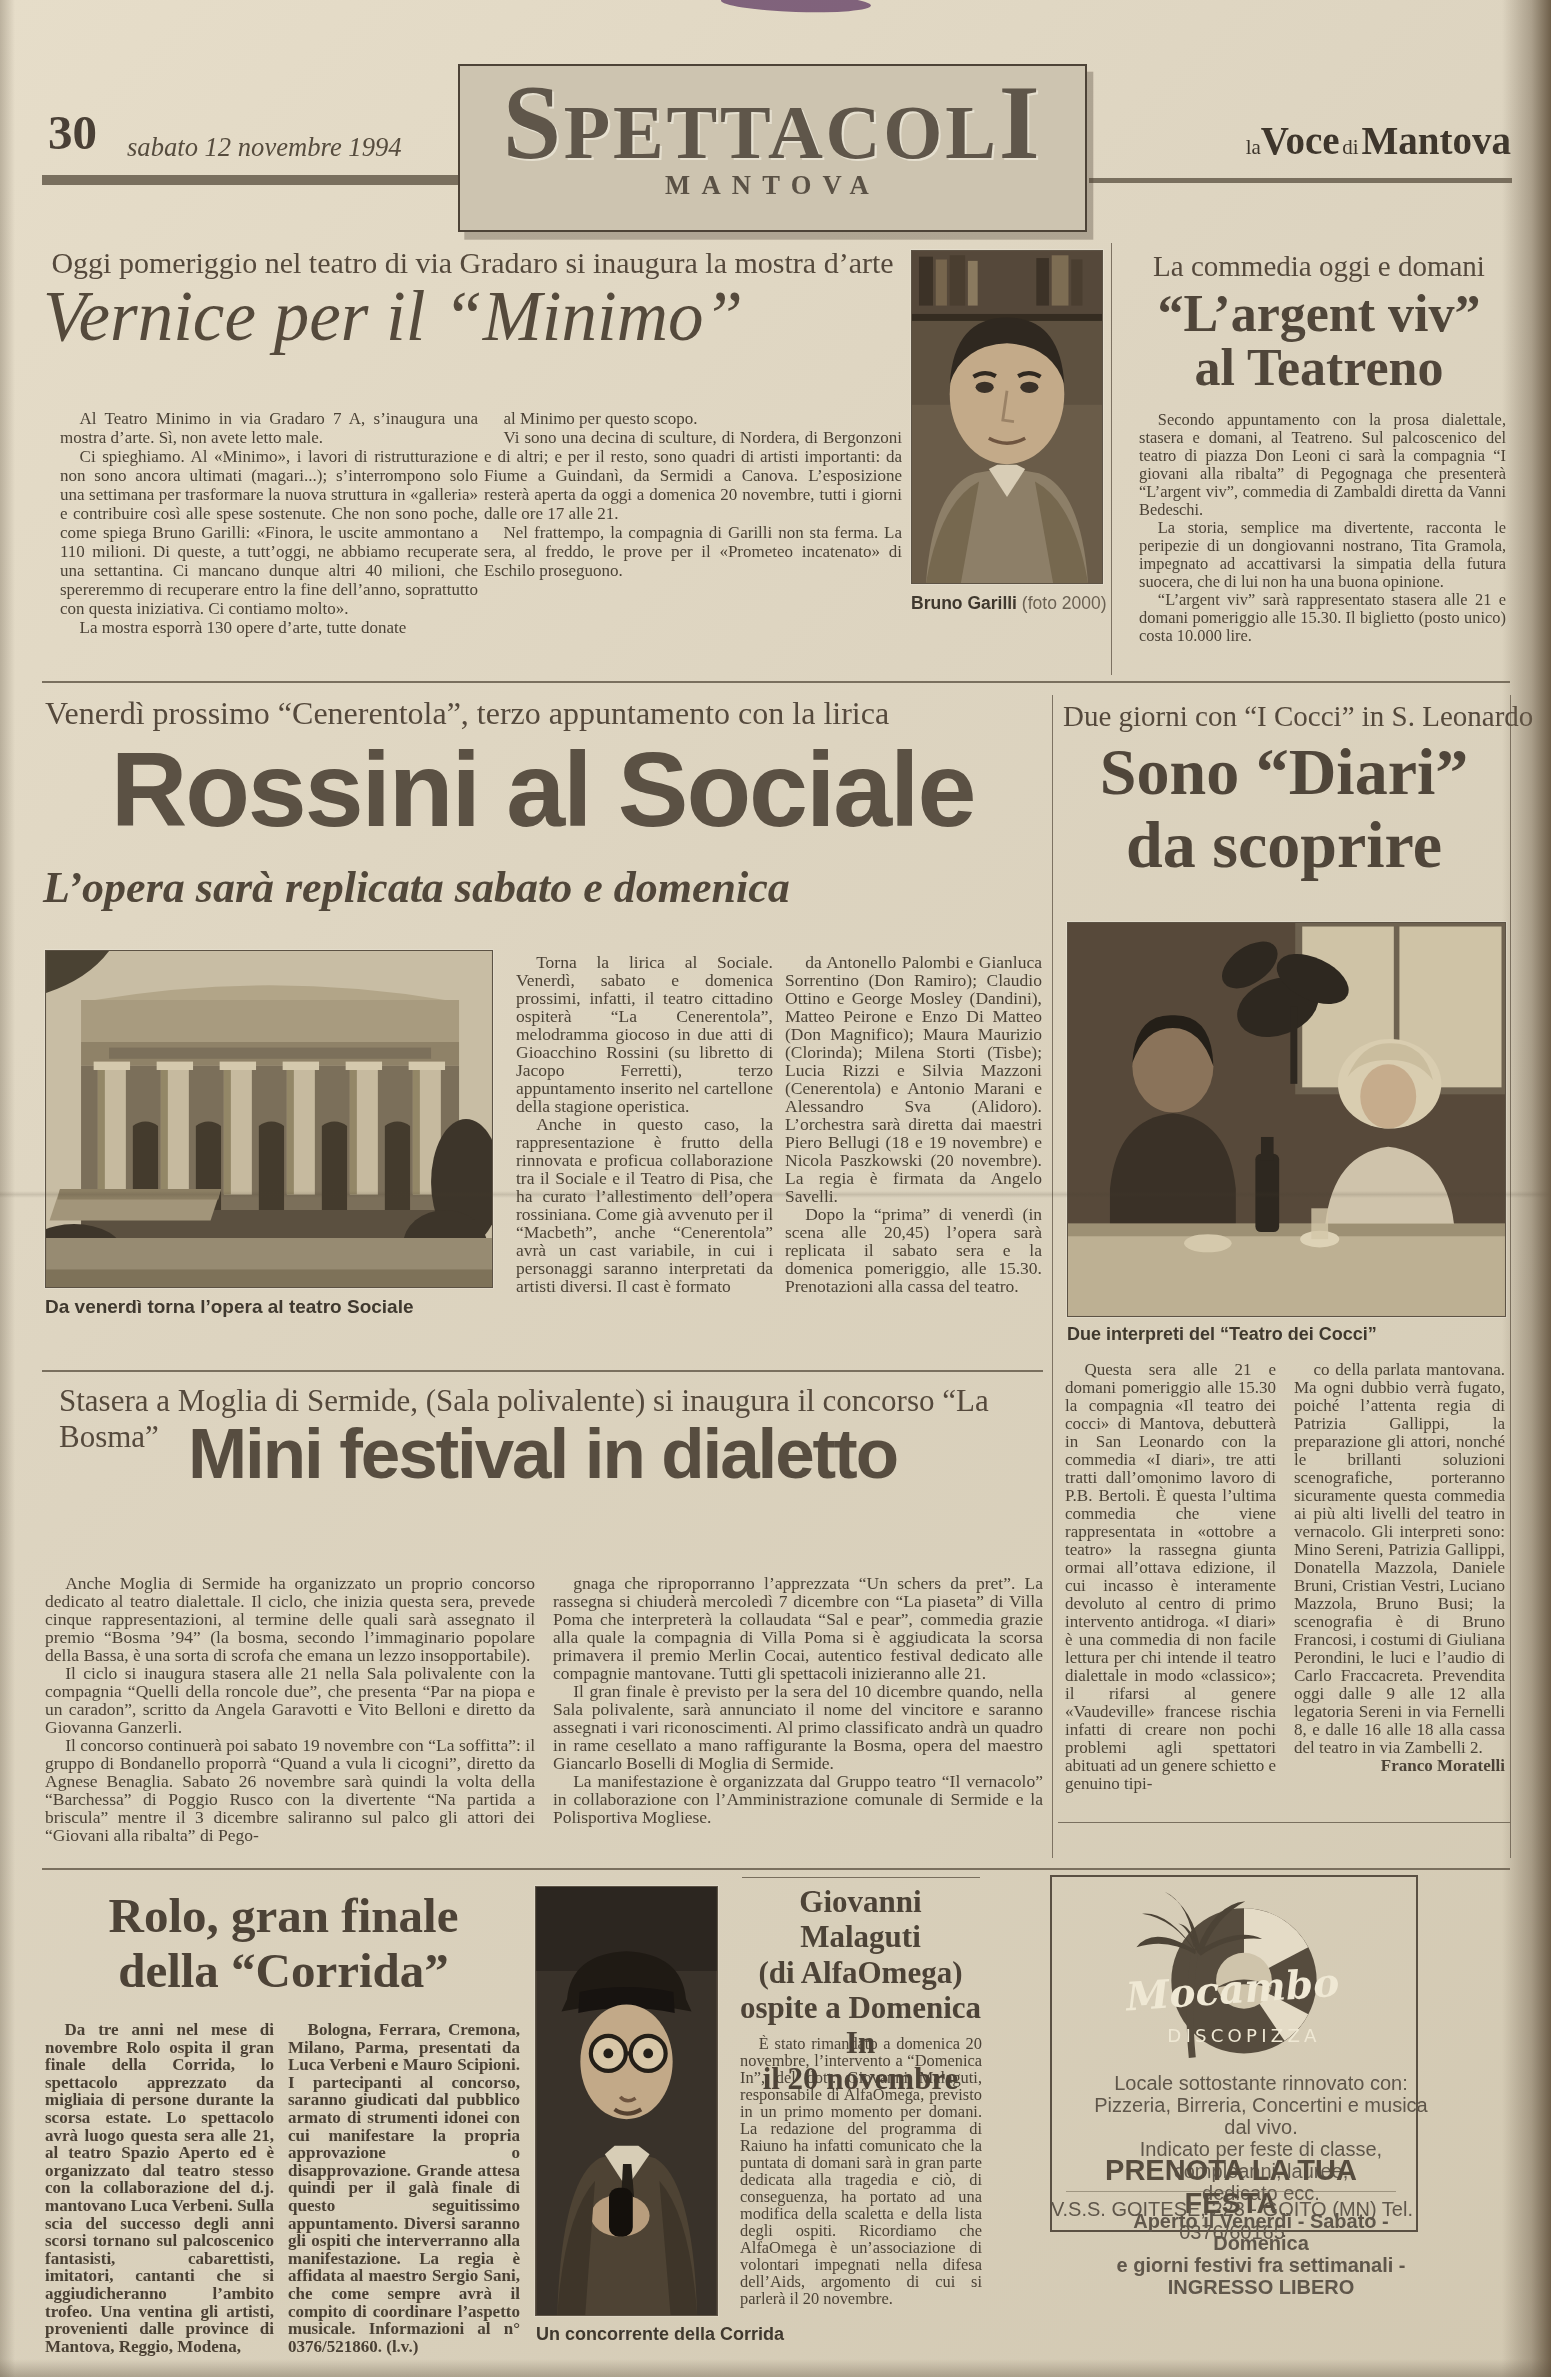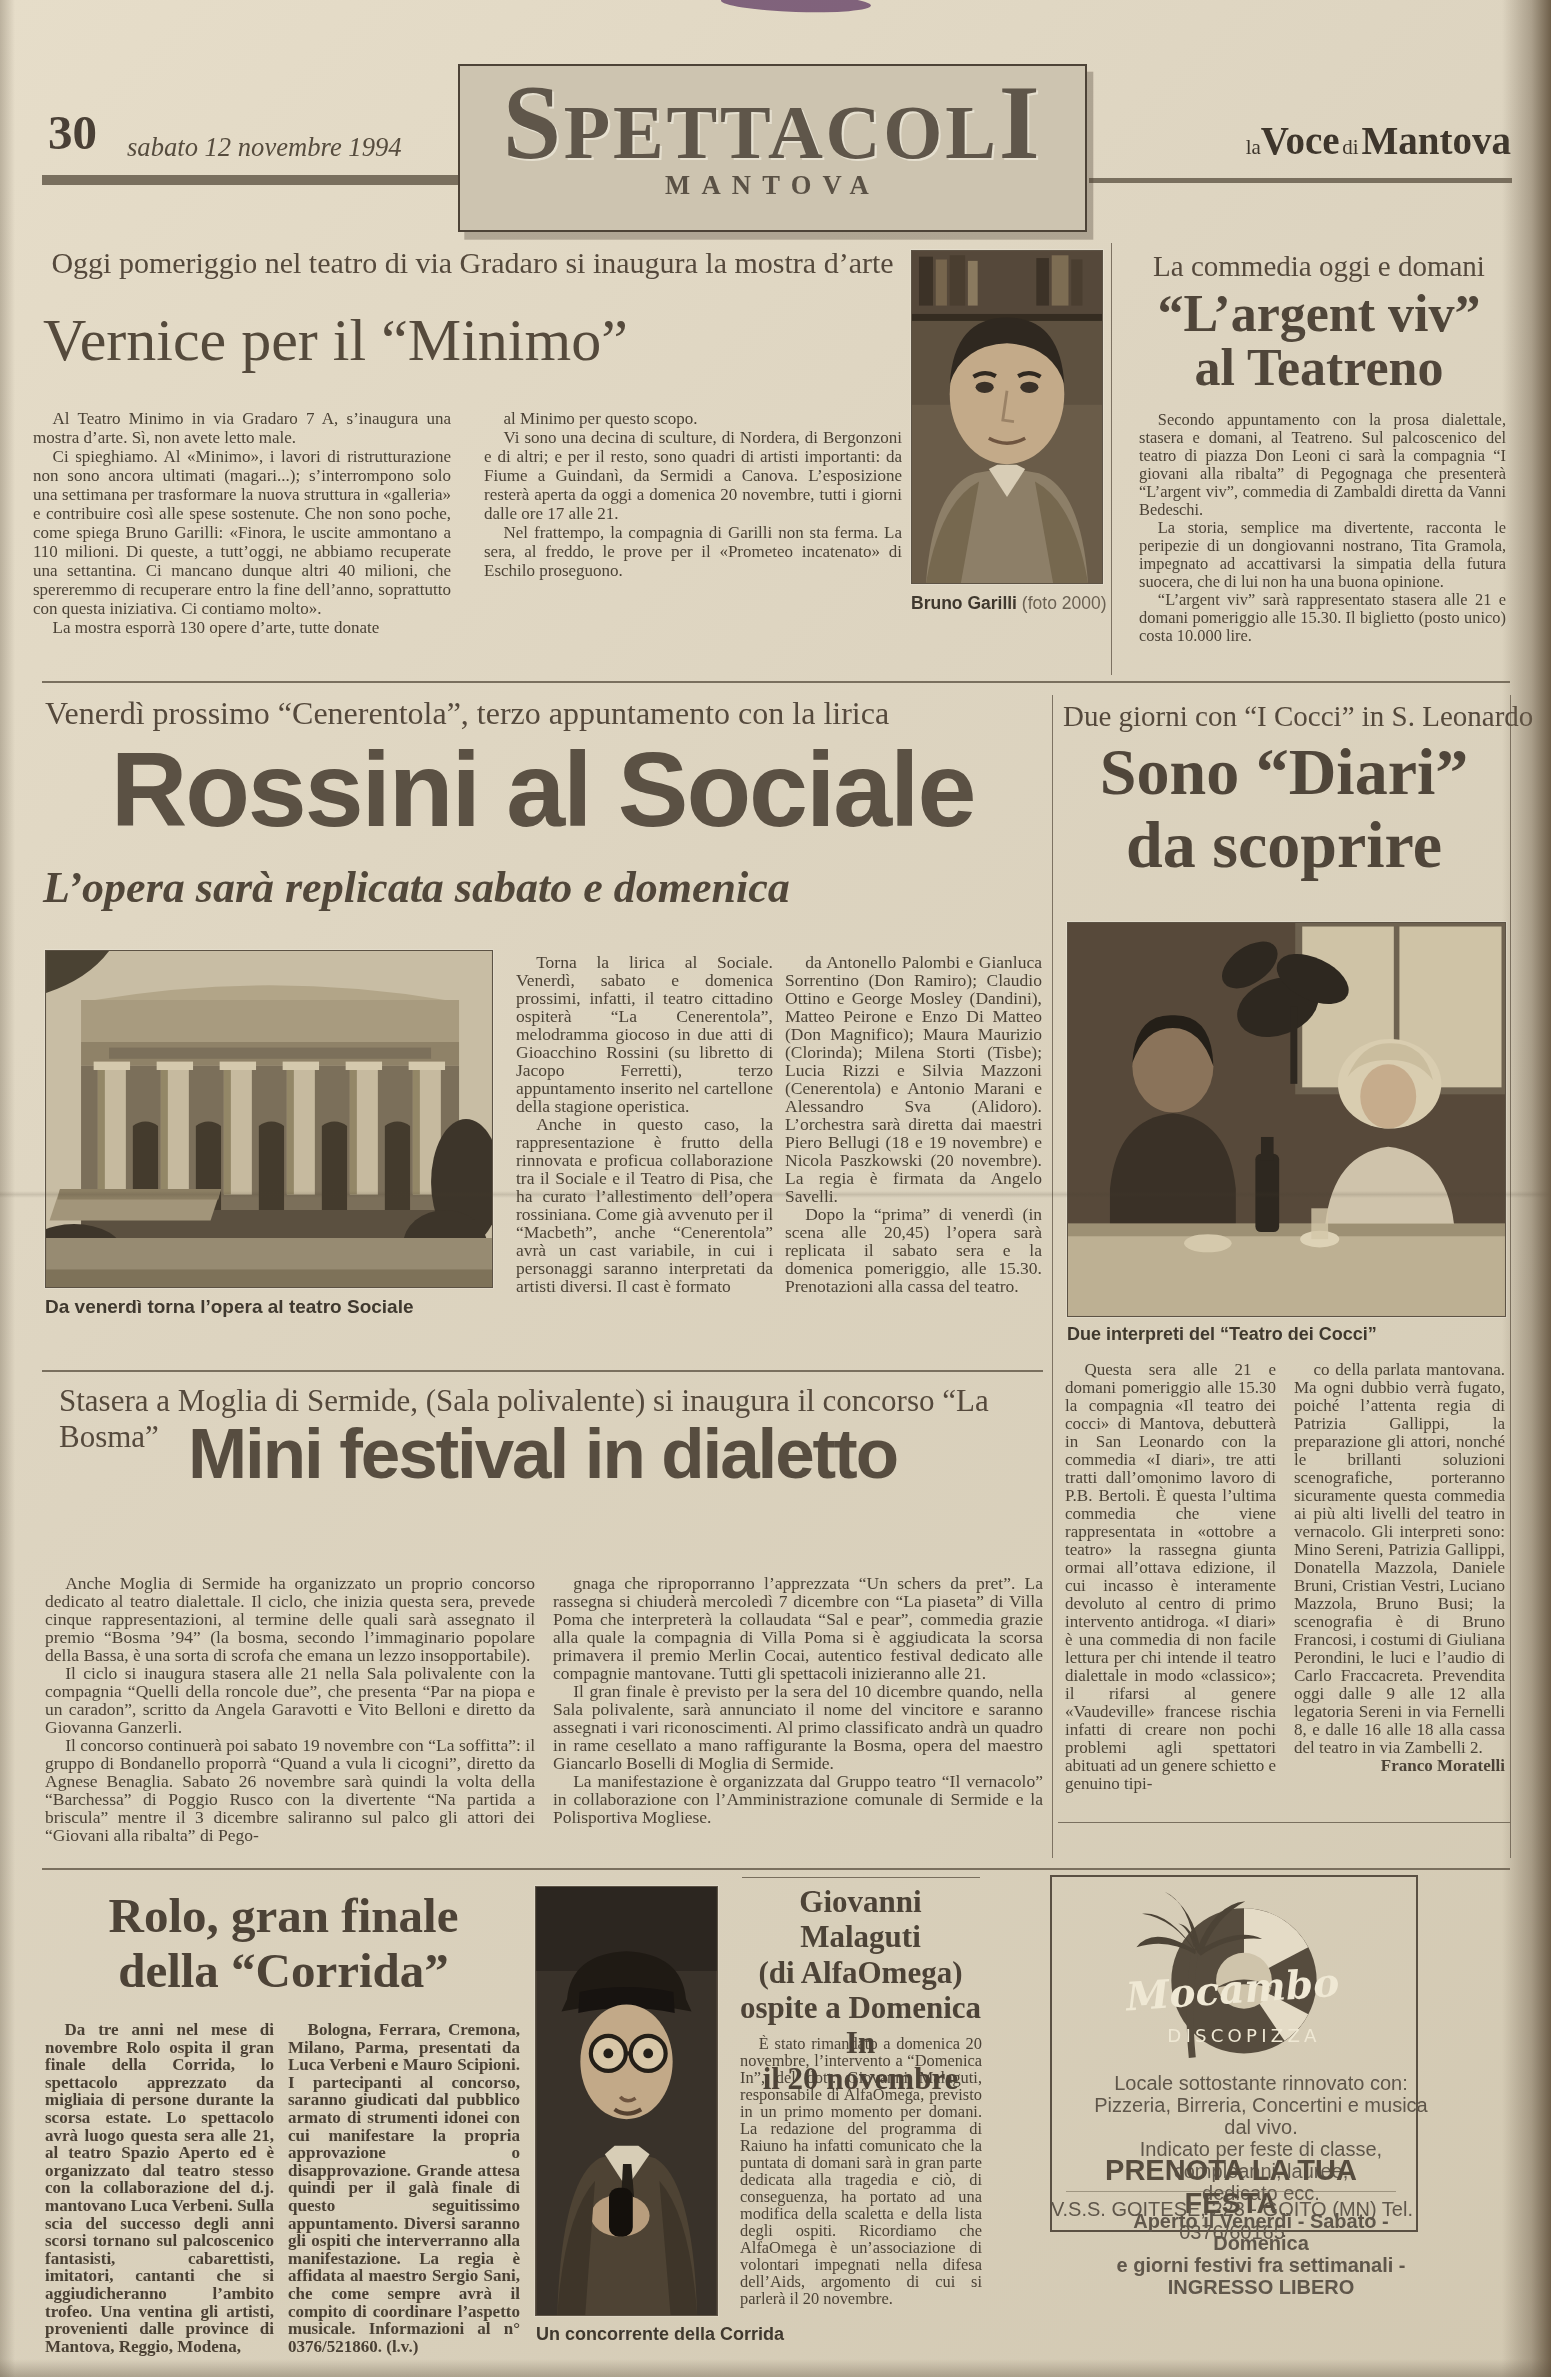--- a/index.html
+++ b/index.html
@@ -33,21 +33,21 @@
     text-align:center;color:#5f564a;}
   .mh1{font-weight:bold;line-height:1;letter-spacing:2.8px;
     text-shadow:2.1px 2.1px 0 rgba(250,246,234,.55);}
   .mh1 .lead,.mh1 .tail{font-size:105px;}
   .mh1 .mid{font-size:76px;}
   .mh2{font-weight:bold;font-size:26.6px;letter-spacing:11.2px;margin-top:-5.6px;color:#5a5145;}
   .brand{color:#3e362c;white-space:nowrap;text-align:right;}
   .brand .sm{font-size:21px;}
   .brand .bg{font-size:39px;font-weight:bold;}
   
-  .vern-h{font-size:60px;color:#554a3c;line-height:.95;white-space:nowrap;margin-top:29px;}
+  .vern-h{font-size:71px;font-style:italic;color:#554a3c;line-height:.95;white-space:nowrap;}
   .arg-h{font-size:52px;font-weight:bold;color:#50463a;line-height:1.04;text-align:center;}
   .ross-h{font-size:106px;font-weight:bold;letter-spacing:-2.1px;color:#5b5144;text-align:center;
     font-family:"Liberation Sans","DejaVu Sans",sans-serif;line-height:1;}
   .sub-it{font-style:italic;font-weight:bold;color:#51473a;}
   .diari-h{font-size:66px;font-weight:bold;color:#50463a;line-height:1.1;text-align:center;}
   .bosma-h{font-size:71px;font-weight:bold;letter-spacing:-2.1px;color:#574d40;text-align:center;
     font-family:"Liberation Sans","DejaVu Sans",sans-serif;line-height:1;}
   .corr-h{font-size:49px;font-weight:bold;color:#4d4337;line-height:1.12;text-align:center;}
   .mala-h{font-size:31px;font-weight:bold;color:#4d4337;line-height:1.14;text-align:center;}
   
@@ -70,21 +70,21 @@
   </div>
 
   <div class="abs brand" style="left:1231px;top:118px;width:280px;">
     <span class="sm">la</span><span class="bg">Voce</span>
     <span class="sm">di</span> <span class="bg">Mantova</span>
   </div>
 
   <div class="abs k" style="left:42px;top:246px;width:861px;font-size:30px;text-align:center;">Oggi pomeriggio nel teatro di via Gradaro si inaugura la mostra d’arte</div>
   <div class="abs vern-h" style="left:43px;top:283px;width:868px;">Vernice per il “Minimo”</div>
 
-  <div class="abs just" style="left:33px;top:409px;width:418px;height:267px;font-size:17px;line-height:19px;overflow:hidden;">
+  <div class="abs just" style="left:60px;top:409px;width:418px;height:267px;font-size:17px;line-height:19px;overflow:hidden;">
     <p>Al Teatro Minimo in via Gradaro 7 A, s’inaugura una mostra d’arte. Sì, non avete letto male.</p>
     <p>Ci spieghiamo. Al «Minimo», i lavori di ristrutturazione non sono ancora ultimati (magari...); s’interrompono solo una settimana per trasformare la nuova struttura in «galleria» e contribuire così alle spese sostenute. Che non sono poche, come spiega Bruno Garilli: «Finora, le uscite ammontano a 110 milioni. Di queste, a tutt’oggi, ne abbiamo recuperate una settantina. Ci mancano dunque altri 40 milioni, che spereremmo di recuperare entro la fine dell’anno, soprattutto con questa iniziativa. Ci contiamo molto».</p>
     <p>La mostra esporrà 130 opere d’arte, tutte donate</p>
   </div>
   <div class="abs just" style="left:484px;top:409px;width:418px;height:267px;font-size:17px;line-height:19px;overflow:hidden;">
     <p>al Minimo per questo scopo.</p>
     <p>Vi sono una decina di sculture, di Nordera, di Bergonzoni e di altri; e per il resto, sono quadri di artisti importanti: da Fiume a Guindanì, da Sermidi a Canova. L’esposizione resterà aperta da oggi a domenica 20 novembre, tutti i giorni dalle ore 17 alle 21.</p>
     <p>Nel frattempo, la compagnia di Garilli non sta ferma. La sera, al freddo, le prove per il «Prometeo incatenato» di Eschilo proseguono.</p>
   </div>
 

